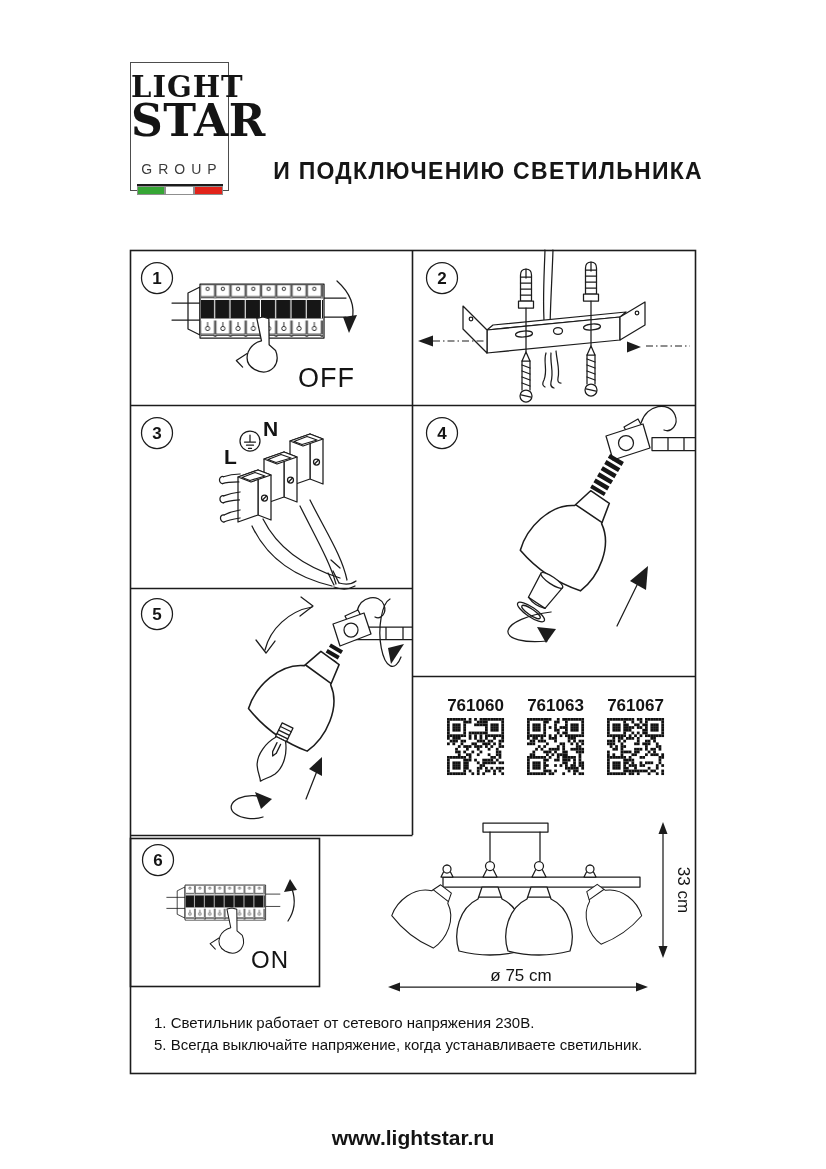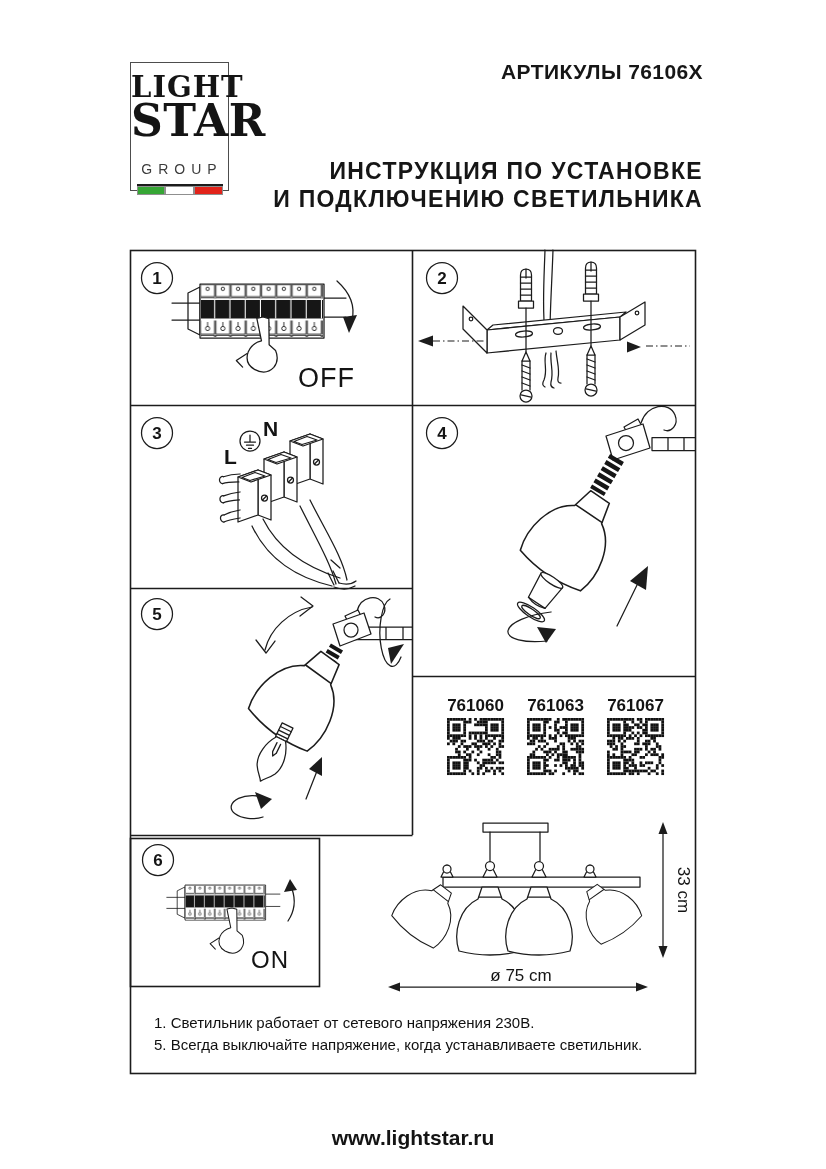--- a/index.html
+++ b/index.html
@@ -52,24 +52,22 @@
   <div class="logo-word l2">STAR</div>
   <div class="logo-group">GROUP</div>
   <div class="logo-flag">
       <span class="fg"></span>
       <span class="fw"></span>
       <span class="fr"></span>
     </div>
 </div>
 
 <div class="abs title-top">
-  <div>АРТИКУЛЫ 76106X</div>
 </div>
 <div class="abs title-instr">
-  <div>ИНСТРУКЦИЯ ПО УСТАНОВКЕ</div>
   <div>И ПОДКЛЮЧЕНИЮ СВЕТИЛЬНИКА</div>
 </div>
 
 <svg class="sheet" width="826" height="1169" viewBox="0 0 826 1169">
   <defs>
     <pattern id="pT" width="15.25" height="13.5" patternUnits="userSpaceOnUse">
       <rect x="0.7" y="0.7" width="13.8" height="12" fill="#fff" stroke="#1c1c1c" stroke-width="0.9"></rect>
       <circle cx="7.6" cy="4.8" r="1.7" fill="none" stroke="#1c1c1c" stroke-width="0.9"></circle>
     </pattern>
     <pattern id="pB" width="15.25" height="17" patternUnits="userSpaceOnUse">

